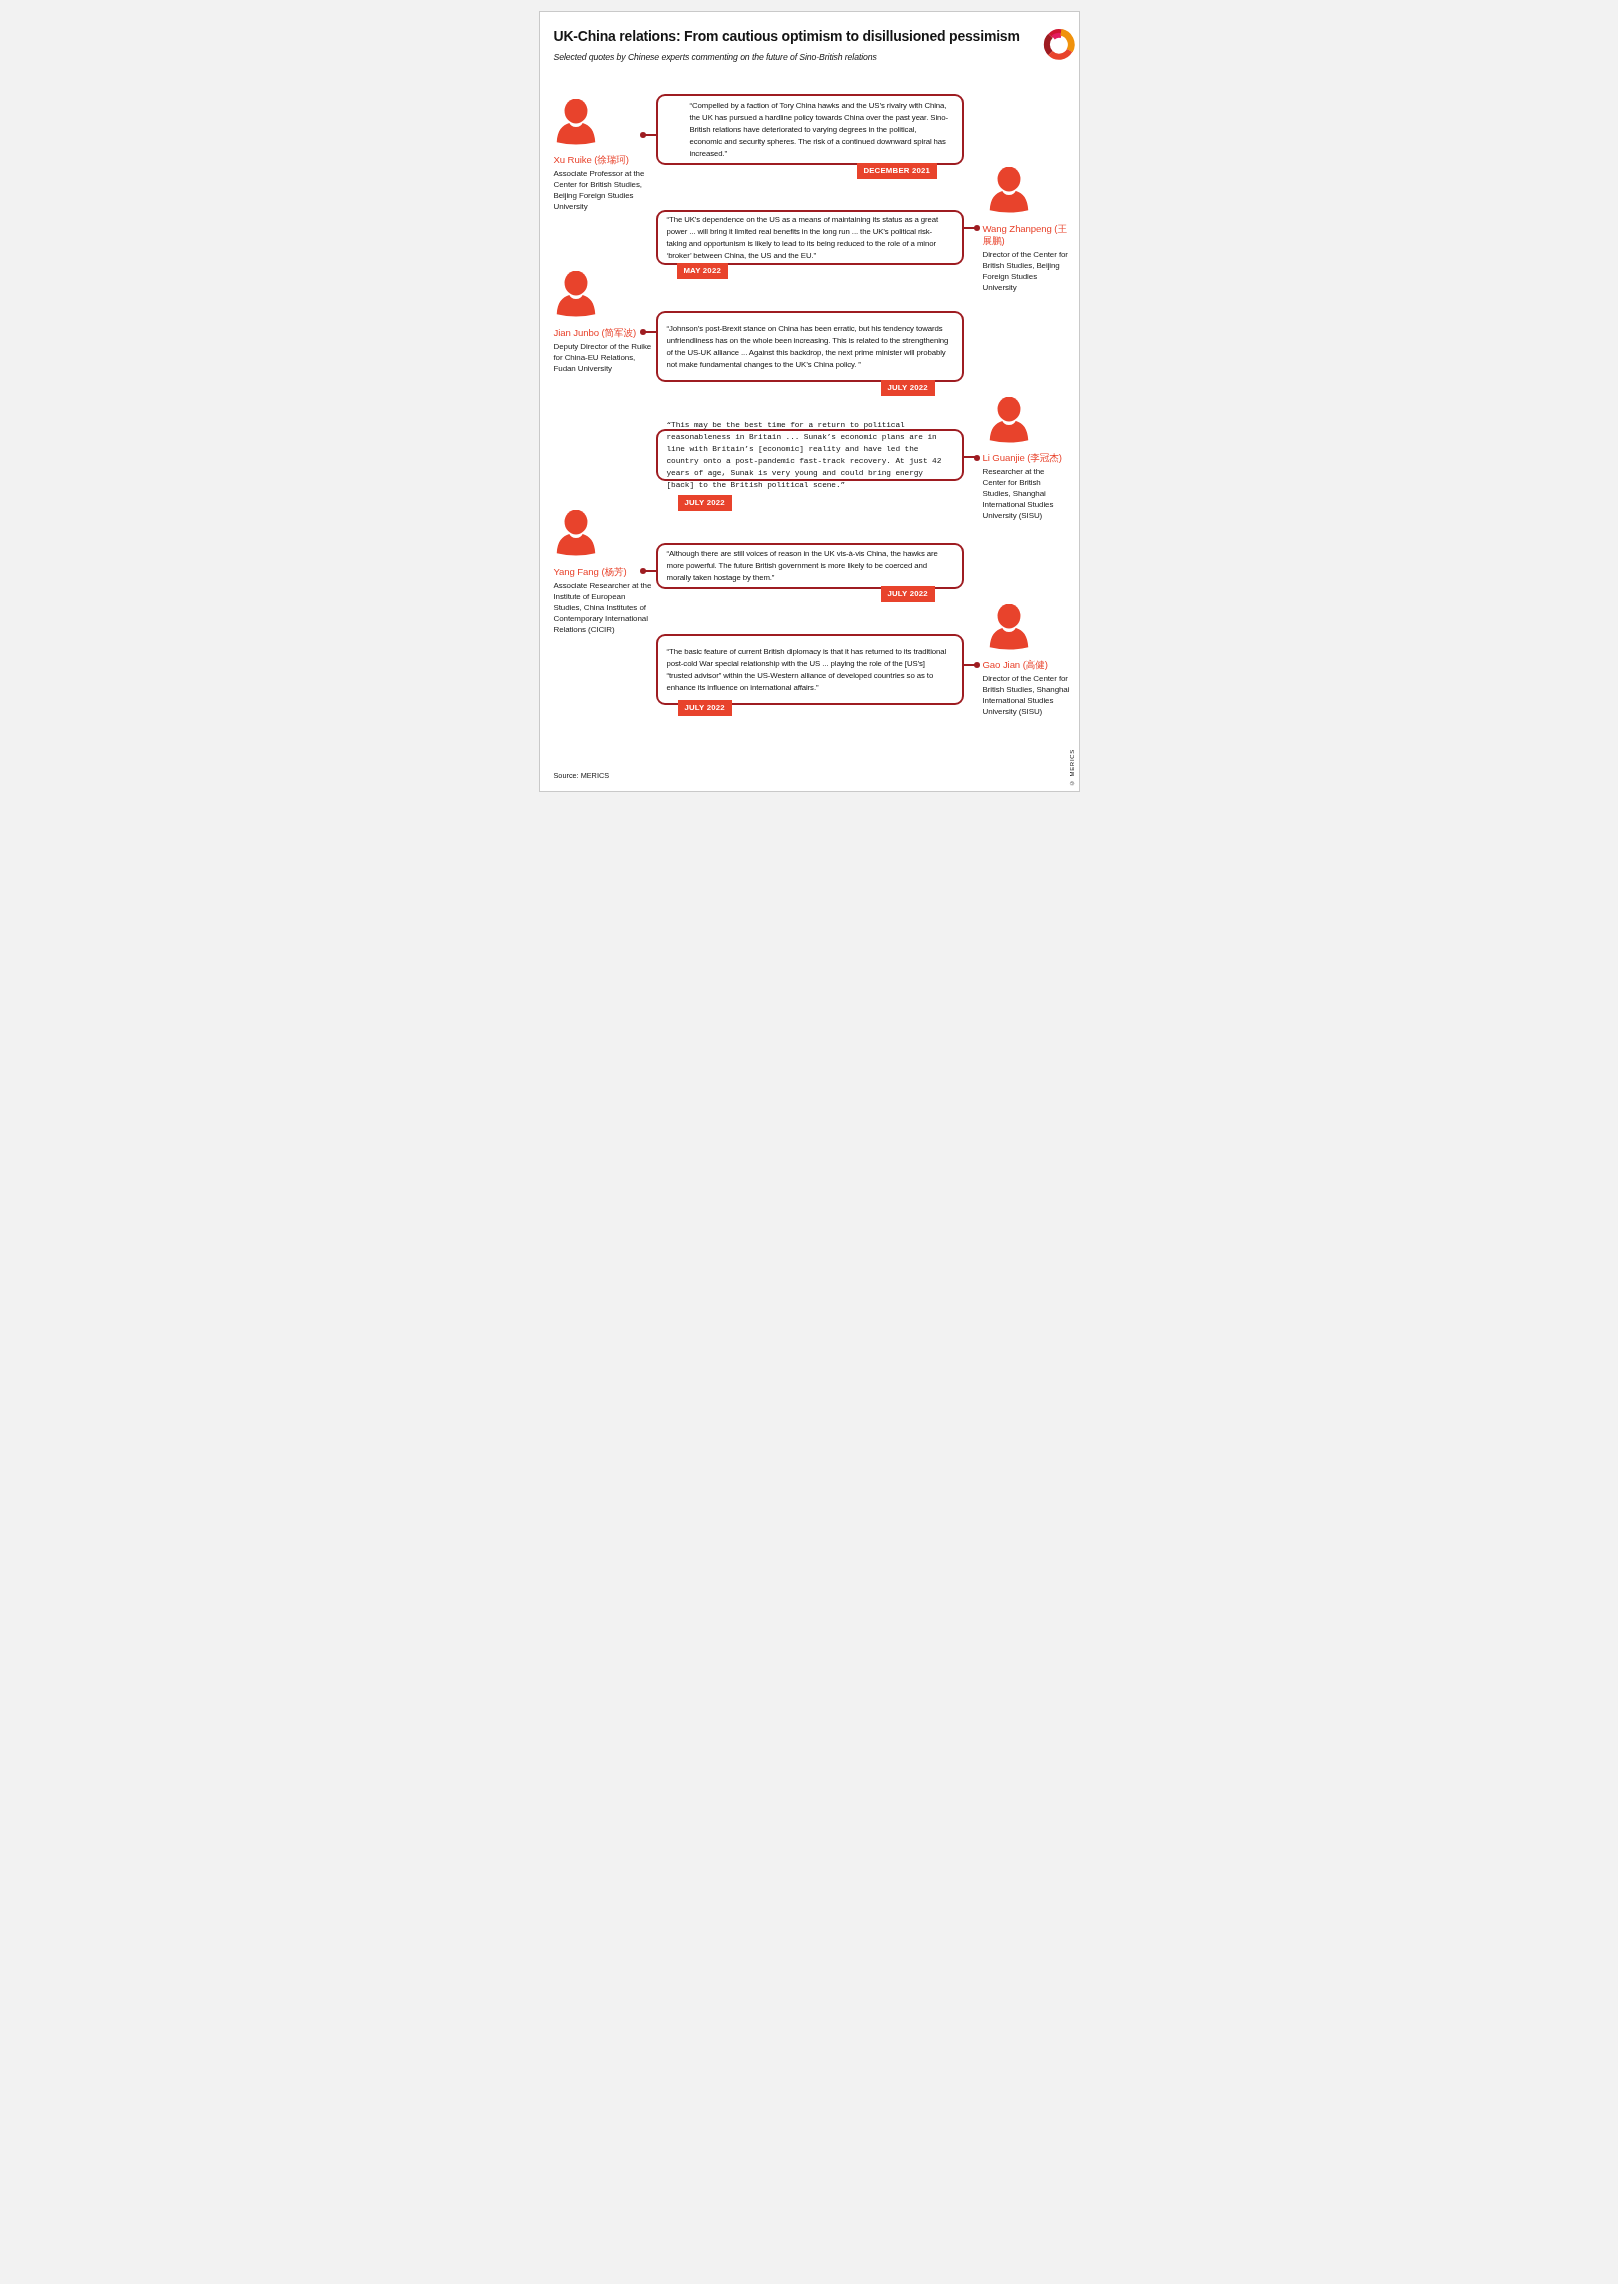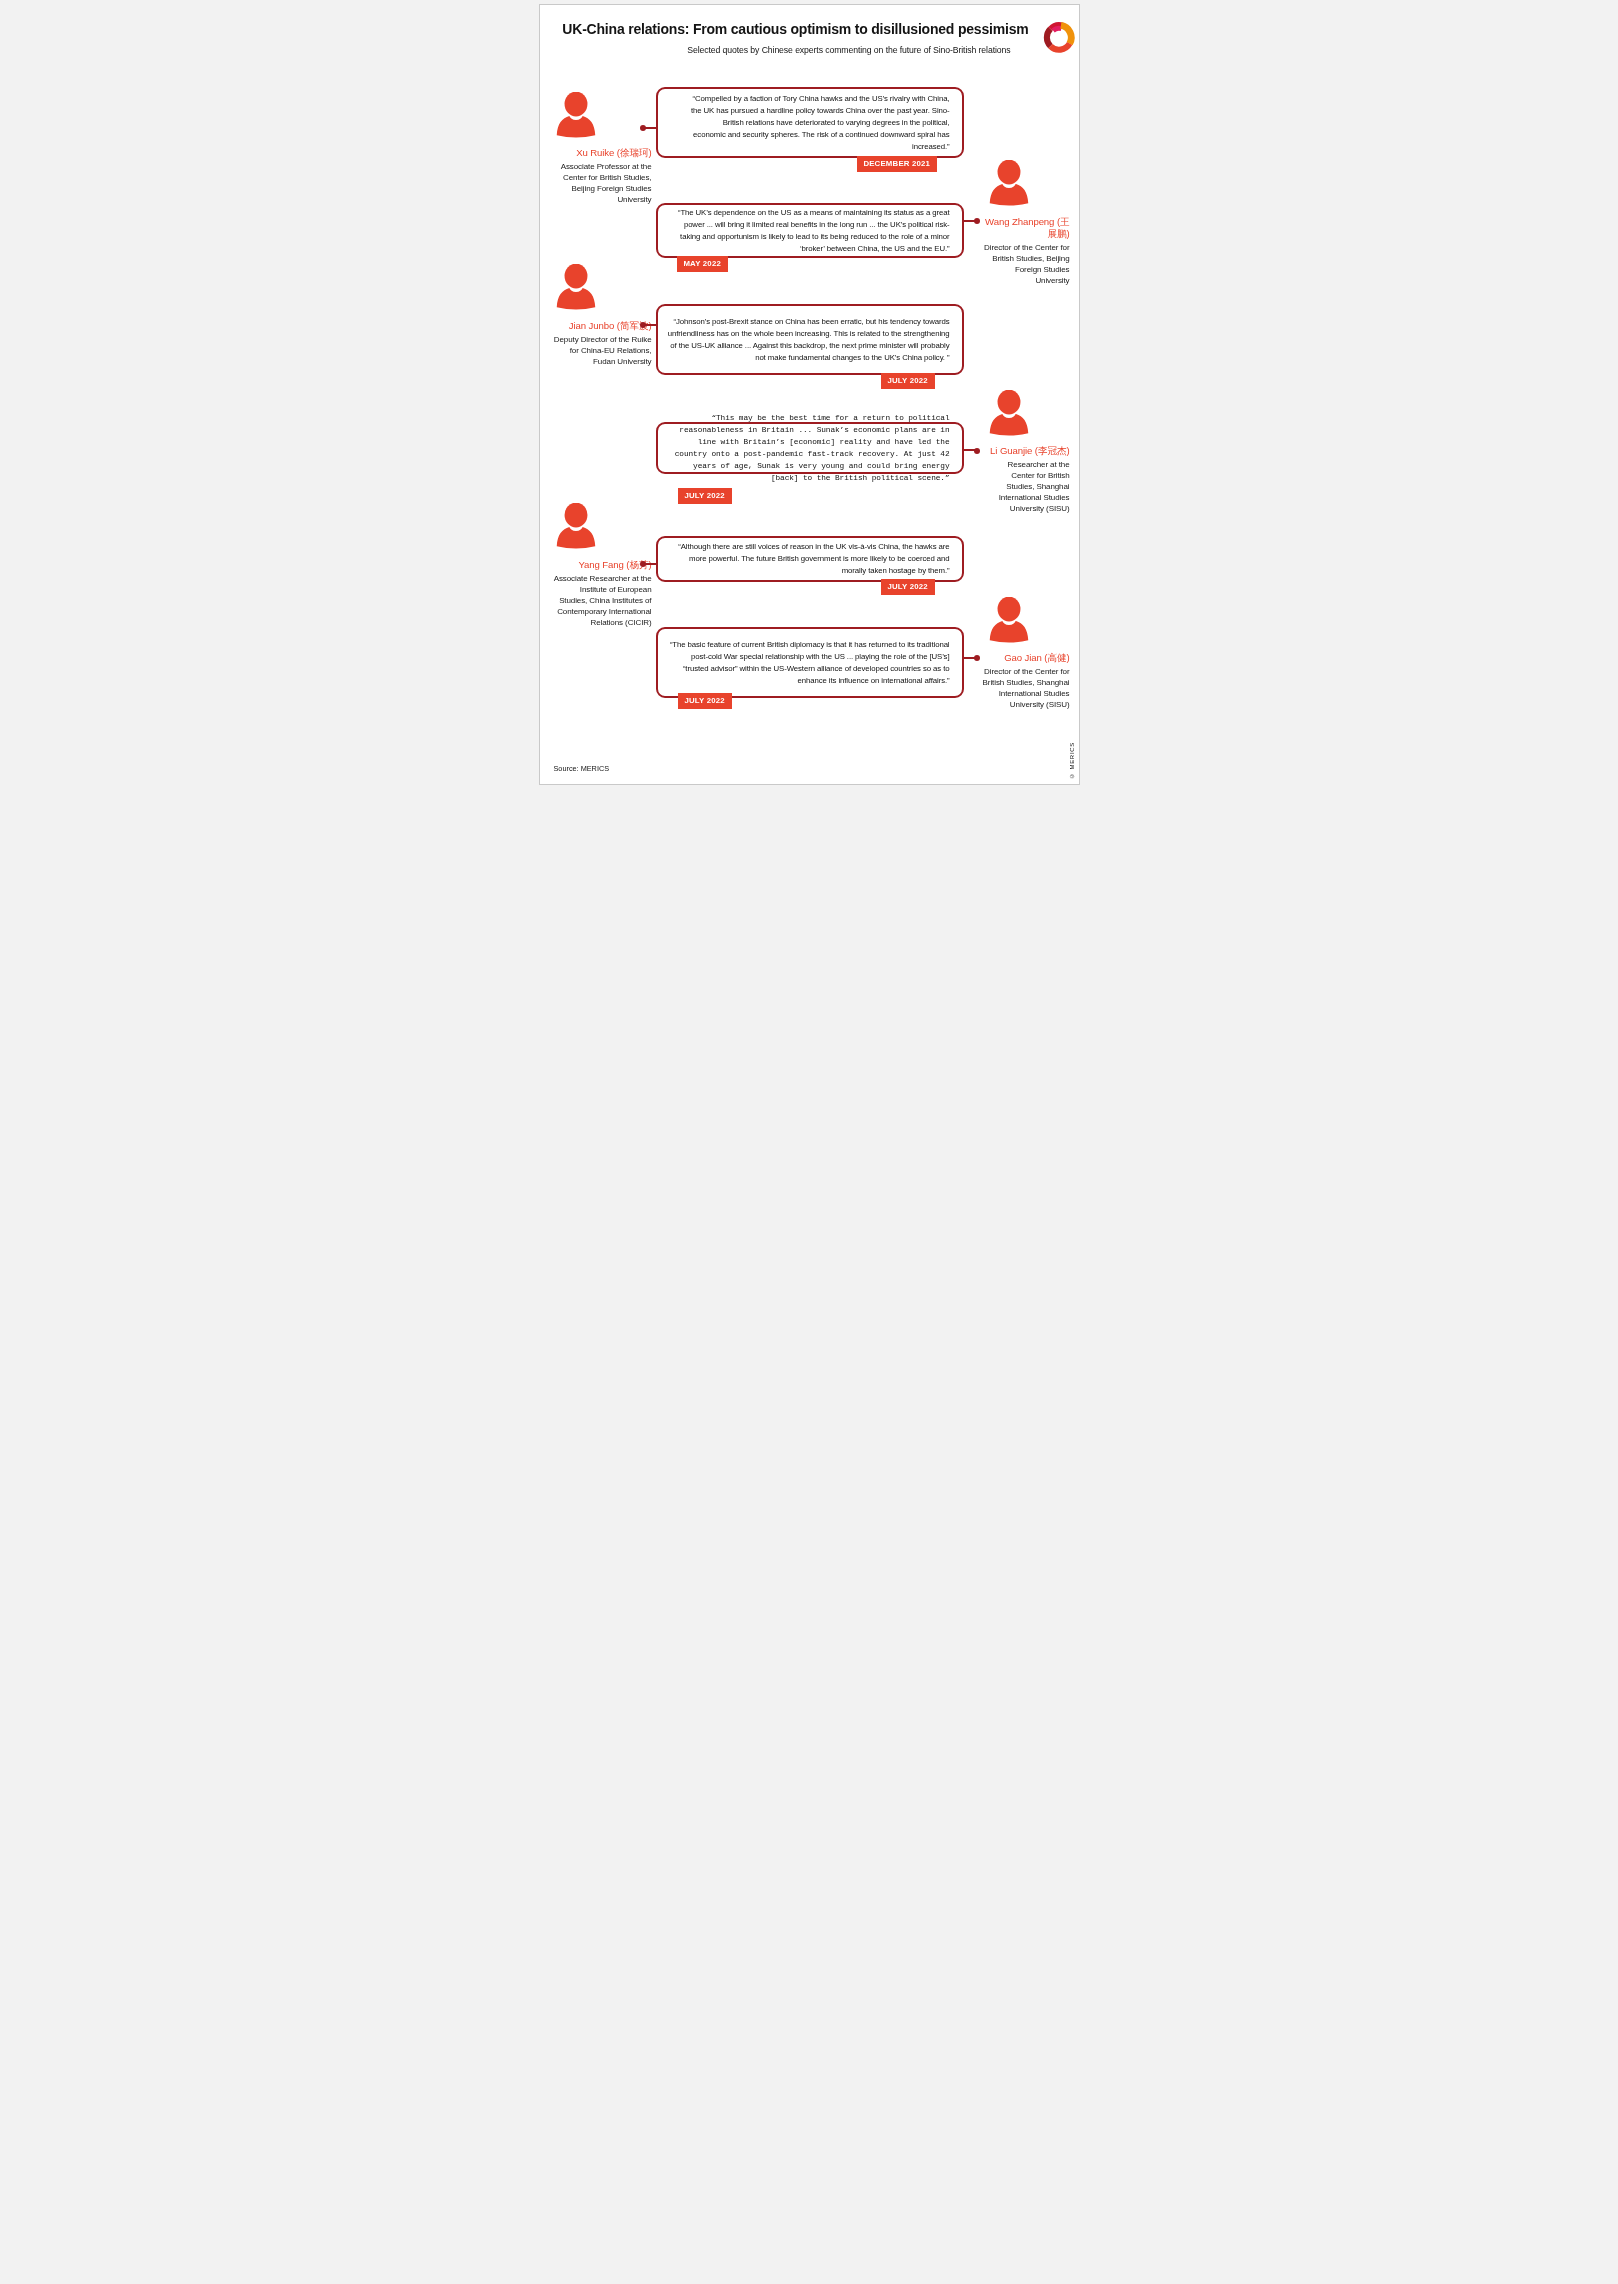--- a/index.html
+++ b/index.html
@@ -1,27 +1,27 @@
 <!DOCTYPE html>
 <html style="font-size:7.3px"><head>
 <meta charset="utf-8">
 <style>
   html,body{margin:0;padding:0;background:#f2f2f2;}
   .canvas{
-    position:relative;width:539px;height:779px;margin:5px auto;
+    position:relative;width:539px;height:779px;margin:12px auto;
     background:#ffffff;outline:0.5px solid #c9c9c9;overflow:hidden;
-    font-family:"Liberation Sans", sans-serif;color:#1a1a1a;text-align:right;
+    font-family:"Liberation Sans", sans-serif;color:#1a1a1a;
   }
   .title{
     position:absolute;left:14px;top:16.4px;width:475px;
     font-size:14px;font-weight:bold;letter-spacing:-0.2px;color:#141414;
   }
   .subtitle{
     position:absolute;left:14px;top:40px;width:457px;
-    font-size:8.7px;letter-spacing:-0.1px;color:#141414;
+    font-size:8.7px;letter-spacing:-0.1px;color:#141414;font-style:italic;
   }
   .logo{position:absolute;left:500px;top:12.8px;}
   .quote-box{
     position:absolute;left:116px;width:308px;box-sizing:border-box;
     border:2.7px solid #9e1c21;border-radius:9px;background:#fff;
     display:flex;align-items:center;padding:1.8px 12px 1.8px 9px;z-index:2;
   }
   .quote-text{font-size:7.8px;line-height:12px;letter-spacing:-0.1px;color:#111111;}
   .date-badge{
     position:absolute;height:15.5px;line-height:15.5px;padding:0 6.9px;

